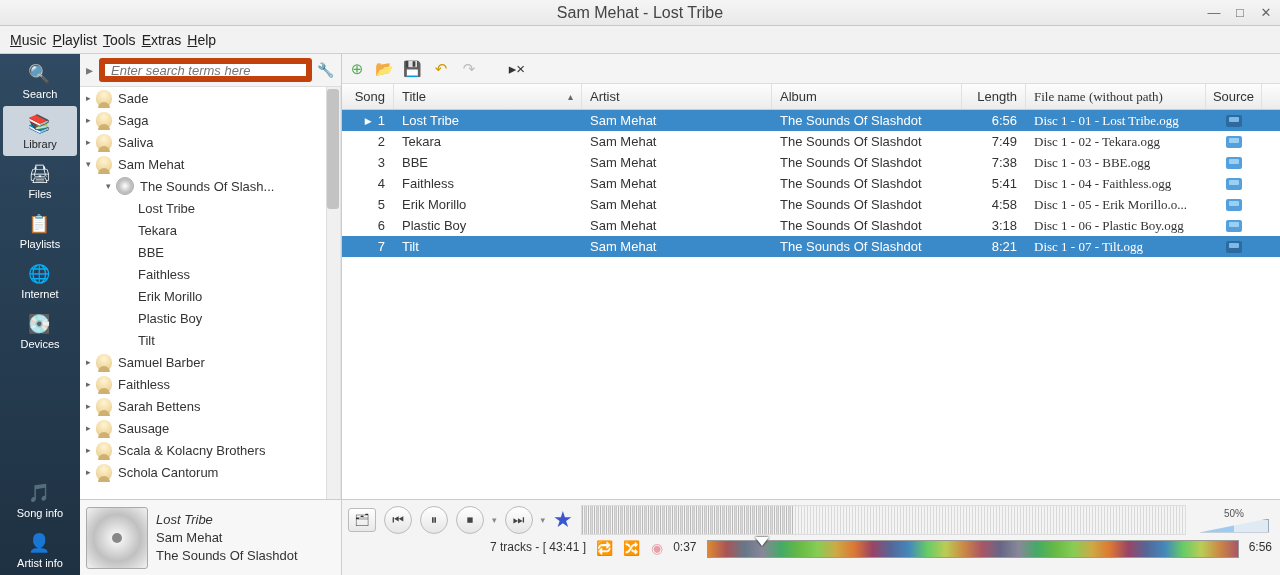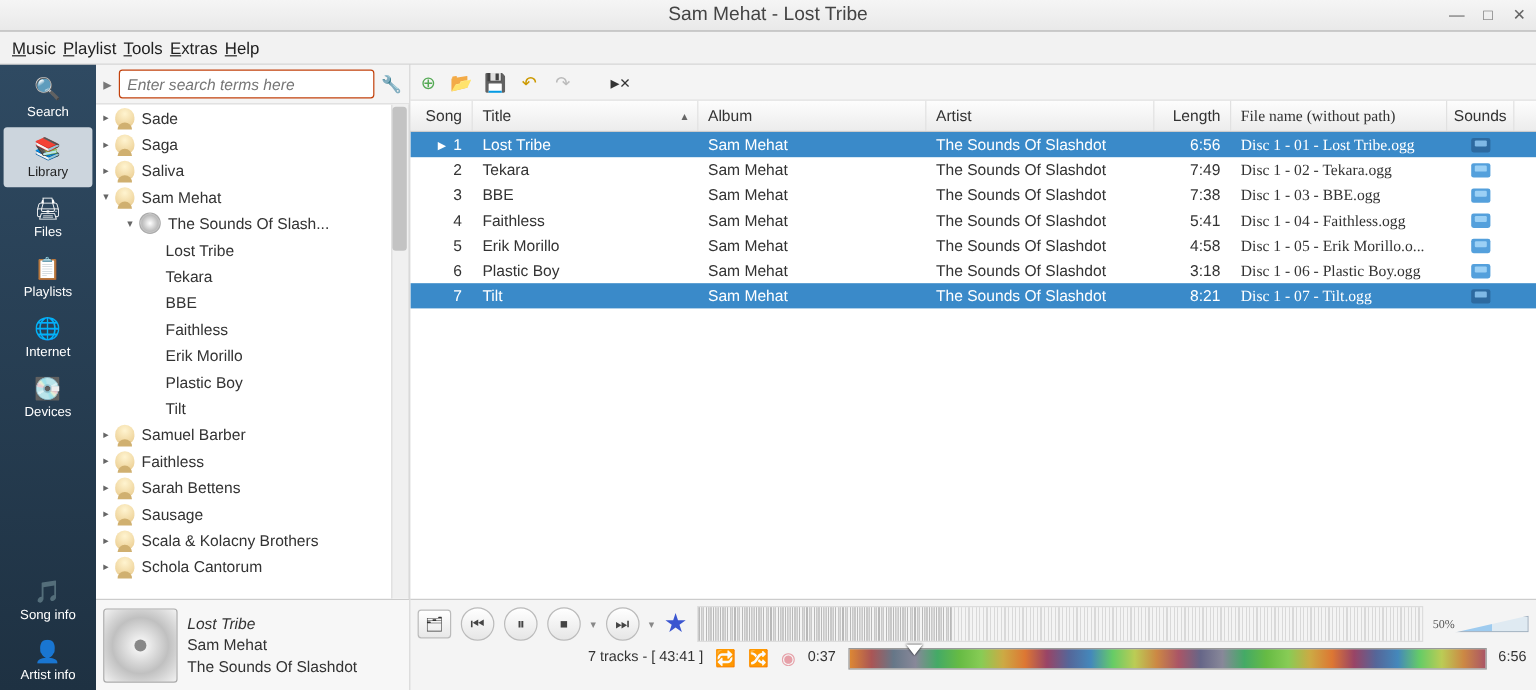--- a/index.html
+++ b/index.html
@@ -20,21 +20,21 @@
 
 .iconstrip { width: 80px; background: linear-gradient(#2f4a62,#1e3142); display: flex; flex-direction: column; padding-top: 2px; }
 .iconstrip .cell { display: flex; flex-direction: column; align-items: center; justify-content: center; height: 50px; color: #fff; font-size: 11px; cursor: pointer; }
 .iconstrip .cell.selected { background: #ccd5dd; color: #222; border-radius: 3px; margin: 0 3px; }
 .iconstrip .cell .ic { width: 24px; height: 24px; margin-bottom: 2px; display: flex; align-items: center; justify-content: center; font-size: 18px; }
 .iconstrip .cell.selected .ic { color: #1a6fae; }
 
 
 .treewrap { width: 262px; background: #fff; border-right: 1px solid #ccc; display: flex; flex-direction: column; }
 .search-row { display: flex; align-items: center; padding: 4px 4px; gap: 4px; background: #f4f4f4; border-bottom: 1px solid #ddd; }
-.search-row input { flex: 1; height: 24px; padding: 2px 6px; border: 1px solid #c2410c; border-radius: 3px; font-style: italic; color: #999; font-size: 13px; }
+.search-row input { flex: 1; height: 24px; padding: 2px 6px; border: 6px solid #c2410c; border-radius: 3px; font-style: italic; color: #999; font-size: 13px; }
 .wrench-icon { color: #777; cursor: pointer; font-size: 14px; padding: 0 2px; }
 .tree { flex: 1; overflow-y: auto; overflow-x: hidden; border-right: 1px solid #e3e3e3; position: relative; }
 .tree-item { display: flex; align-items: center; height: 22px; padding-left: 6px; cursor: pointer; white-space: nowrap; }
 .tree-item .caret { width: 10px; color: #666; font-size: 9px; }
 .tree-item .ava { width: 16px; height: 16px; background: radial-gradient(circle at 50% 30%, #fff4d0, #e9c98a); border-radius: 50% 50% 40% 40%; margin-right: 6px; position: relative; }
 .tree-item .ava::after { content:""; position:absolute; bottom:-2px; left:2px; width:12px; height:6px; background:#d0b070; border-radius:6px 6px 0 0;}
 .tree-item.album .disc { width:18px; height:18px; border-radius:50%; background: radial-gradient(circle,#fff 0%,#ddd 30%,#bbb 60%,#eee 100%); border:1px solid #aaa; margin-right:6px;}
 .tree-item.track { padding-left: 58px; }
 .tracktree-scroll { position:absolute; right:0; top:0; width:14px; height:100%; background:#f0f0f0; border-left:1px solid #ddd;}
 .tracktree-thumb { position:absolute; right:1px; top:2px; width:12px; height:120px; background:#c3c3c3; border-radius:3px;}
@@ -75,21 +75,21 @@
 .track-row.selected .src-ic::after{ background:#7fb9e6;}
 
 
 .playbar { height: 76px; border-top:1px solid #ccc; background:#f4f4f4; display:flex; flex-direction:column;}
 .playbar-top { display:flex; align-items:center; height:40px; padding:0 6px; gap:8px; }
 .pb-btn { width:28px; height:28px; border:1px solid #bbb; border-radius:14px; background:linear-gradient(#fff,#e6e6e6); display:flex; align-items:center; justify-content:center; cursor:pointer; font-size:13px; color:#444;}
 .pb-rect { width:28px; height:24px; border:1px solid #bbb; border-radius:3px; background:linear-gradient(#fff,#e8e8e8); display:flex; align-items:center; justify-content:center; cursor:pointer;}
 .star { color:#3a55d0; font-size:22px; cursor:pointer;}
 .visual { flex:1; height:30px; background:repeating-linear-gradient(90deg,#d9d9d9 0 1px,#f4f4f4 1px 3px); border:1px solid #ddd; position:relative;}
 .visual::before{content:"";position:absolute;left:0;top:0;width:35%;height:100%;background:repeating-linear-gradient(90deg,#888 0 1px,transparent 1px 2px);opacity:.4;}
-.vol { width:80px; height:28px; display:flex; flex-direction:row; align-items:center; justify-content:center;font-family:Liberation Serif, serif;}
+.vol { width:80px; height:28px; display:flex; flex-direction:column; align-items:center; justify-content:center;}
 .vol-tri { width:70px; height:14px; background:linear-gradient(90deg,#9ecbef 50%,#dfeaf2 50%); clip-path: polygon(0 100%,100% 0,100% 100%); border:1px solid #9ab; cursor:pointer;}
 .vol-label{ font-size:10px; color:#555;}
 
 .playbar-bot { display:flex; align-items:flex-start; height:32px; padding:0 8px; gap:10px; font-size:12px; color:#333;}
 .playbar-bot .summary{ margin-left:140px;}
 .shuf { color:#bbb; font-size:14px;}
 .moodbar { flex:1; height:18px; position:relative; background:linear-gradient(90deg,
   #d83,#a55,#678,#889,#4a6,#6b4,#8c5,#ca4,#d73,#946,#569,#48b,#6c6,#bc5,#c84,#a56,#668,#889,#4a6,#6b4,#8c5,#ca4, #d73,#946,#569,#48b,#6c6,#bc5,#c84,#a56); border:1px solid #999;}
 .moodbar .marker{ position:absolute; left:9%; top:-4px; width:0; height:0; border-left:7px solid transparent; border-right:7px solid transparent; border-top:9px solid #fff; filter:drop-shadow(0 0 1px #000);}
 </style>
@@ -255,25 +255,25 @@
       <span class="tb-ic" style="color:#556">💾</span>
       <span class="tb-ic" style="color:#c90">↶</span>
       <span class="tb-ic" style="color:#bbb">↷</span>
       <span class="sep"></span>
       <span class="tb-ic">▸×</span>
     </div>
 
     <div class="track-header">
       <div class="col col-track">Song</div>
       <div class="col col-title">Title</div>
+      <div class="col col-artist">Artist</div>
       <div class="col col-album">Album</div>
-      <div class="col col-artist">Artist</div>
       <div class="col col-length">Length</div>
       <div class="col col-file">File name (without path)</div>
-      <div class="col col-source">Sounds</div>
+      <div class="col col-source">Source</div>
     </div>
 
     <div class="track-body" id="trackbody">
         <div class="track-row selected playing">
           <div class="col col-track">1</div>
           <div class="col col-title">Lost Tribe</div>
           <div class="col col-artist">Sam Mehat</div>
           <div class="col col-album">The Sounds Of Slashdot</div>
           <div class="col col-length">6:56</div>
           <div class="col col-file">Disc 1 - 01 - Lost Tribe.ogg</div>

